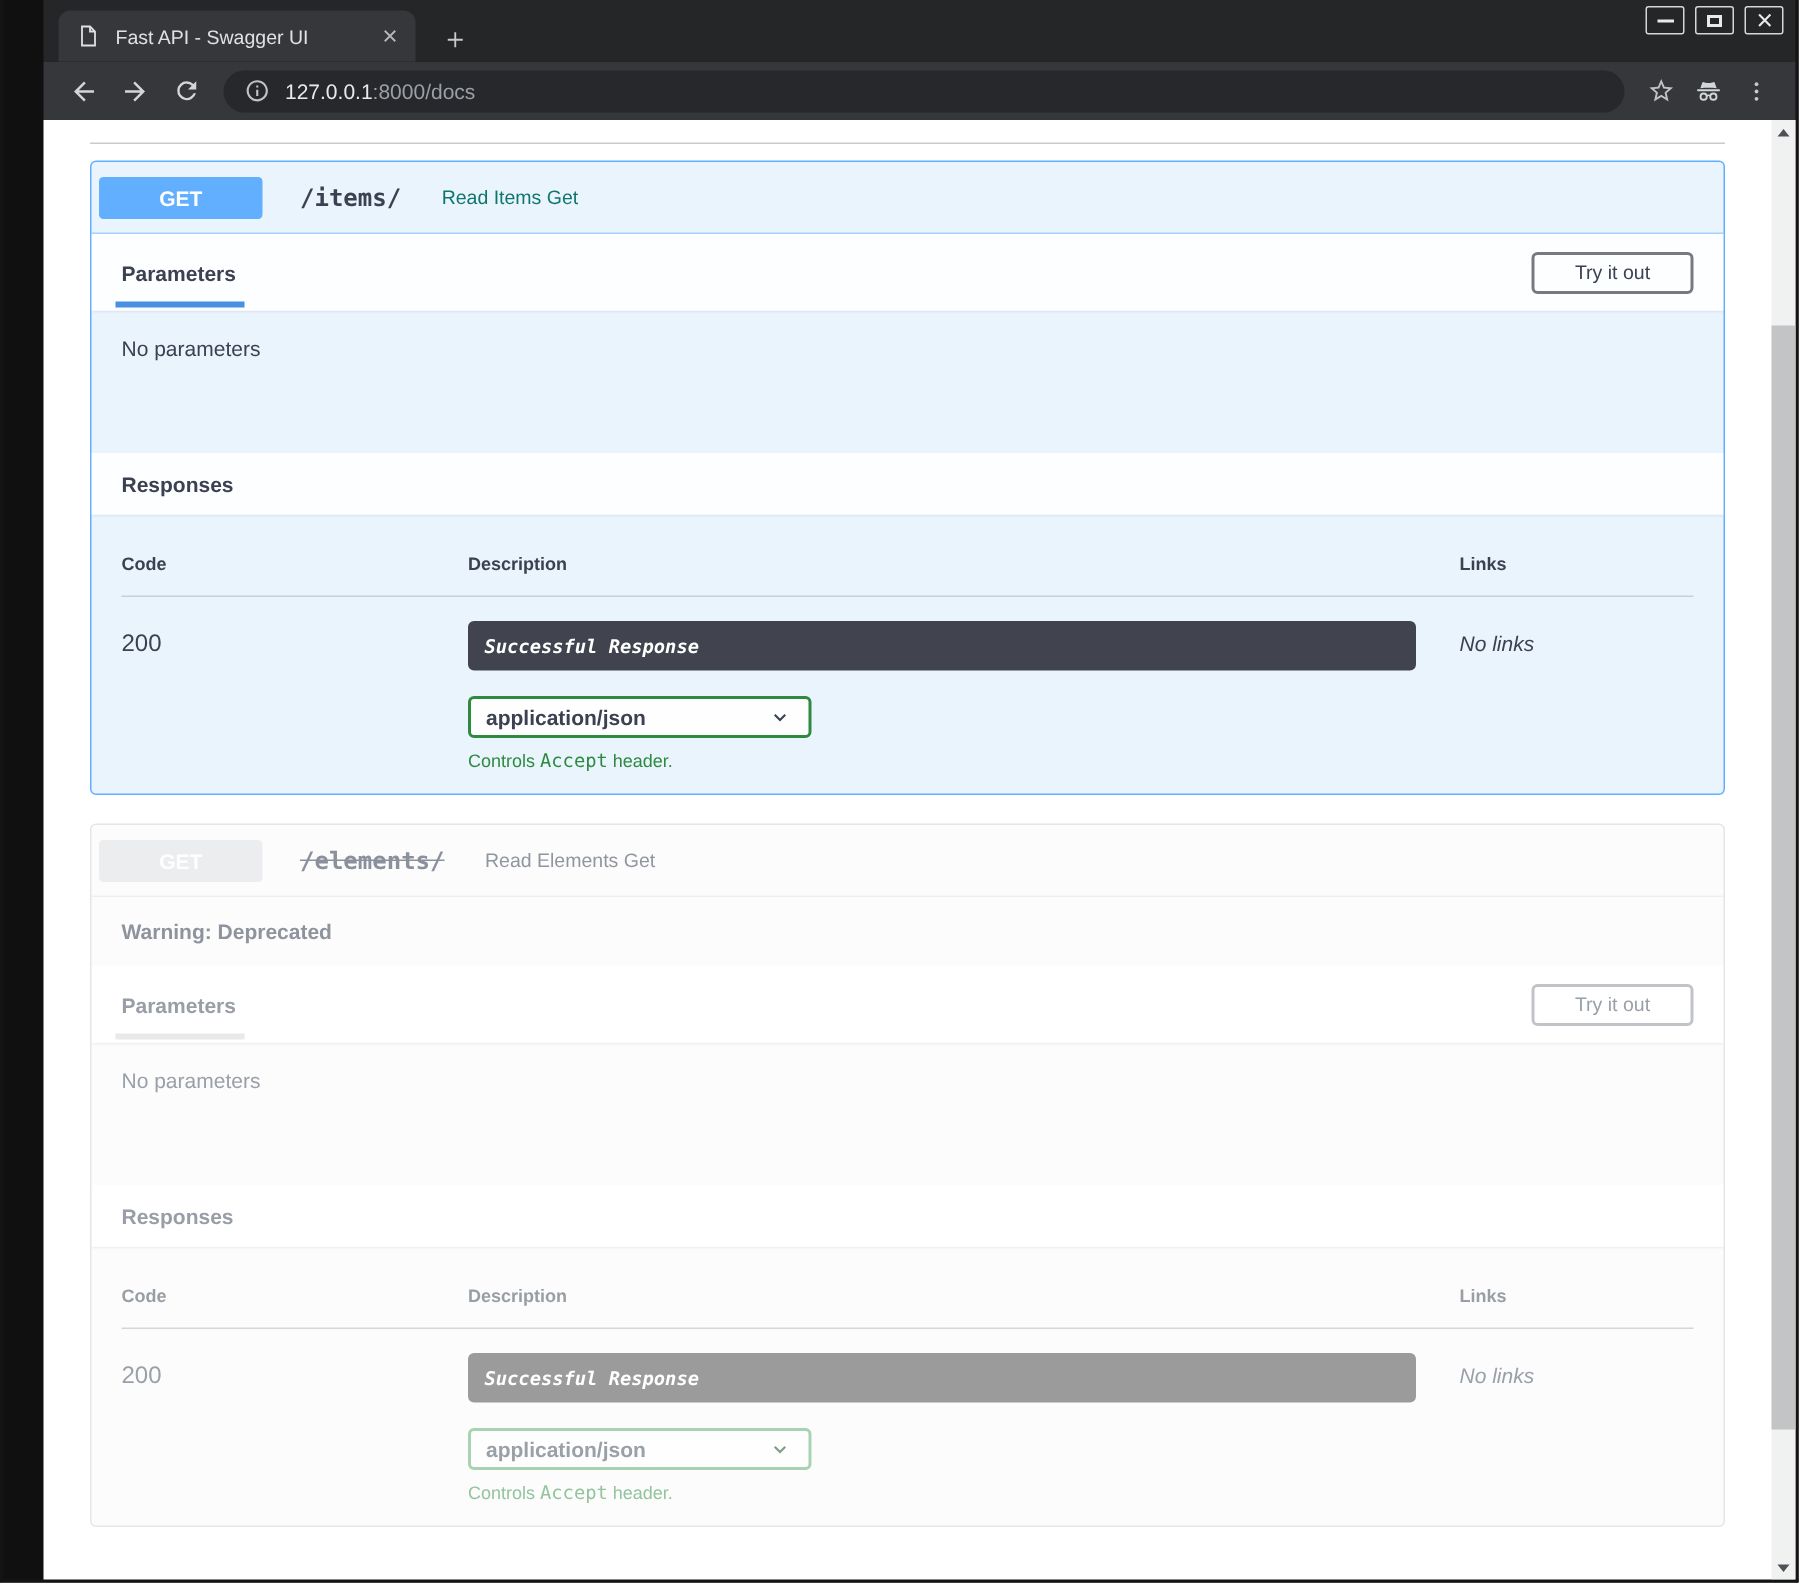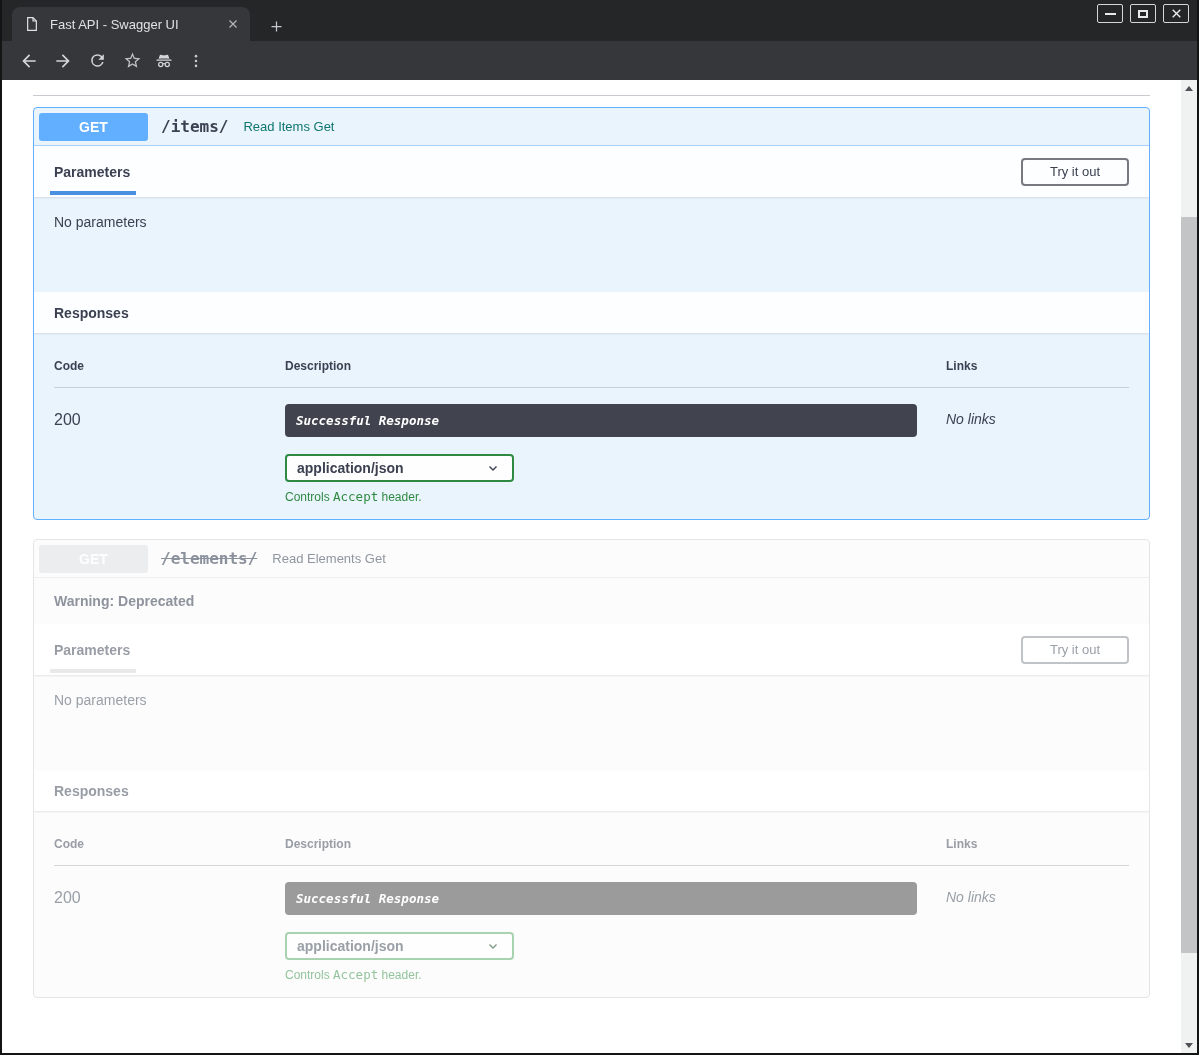--- a/index.html
+++ b/index.html
@@ -1,17 +1,17 @@
 <!DOCTYPE html>
 <html><head>
 <meta charset="utf-8">
 <style>
   * { margin:0; padding:0; box-sizing:border-box; }
   html,body { width:1199px; height:1055px; background:#101010; font-family:"Liberation Sans", sans-serif; }
-  .window { width:1199px; height:1055px; border-left:2px solid #141414; border-right:2px solid #141414; border-bottom:2px solid #141414; display:flex; flex-direction:column; }
+  .window { width:1199px; height:1055px; border-left:2px solid #141414; border-right:2px solid #141414; border-bottom:2px solid #141414; display:flex; flex-direction:column;padding-left:27px; }
 
   
   .titlebar { height:41px; background:#242628; position:relative; display:flex; align-items:flex-end; flex:none; }
   .tab { position:absolute; left:10px; top:7px; width:238px; height:34px; background:#35373a; border-radius:8px 8px 0 0; display:flex; align-items:center; padding:0 8px 0 12px; cursor:default; }
   .tab-favicon { width:16px; height:16px; flex:none; }
   .tab-title { color:#dfe1e5; font-size:13px; margin-left:10px; flex:1; white-space:nowrap; overflow:hidden; }
   .tab-close { width:18px; height:18px; display:flex; align-items:center; justify-content:center; border-radius:50%; flex:none; }
   .newtab { position:absolute; left:262px; top:14px; width:24px; height:24px; display:flex; align-items:center; justify-content:center; border-radius:50%; }
   .win-controls { position:absolute; right:8px; top:4px; display:flex; gap:7px; }
   .win-btn { width:26px; height:19px; border:1px solid #d6d6d6; border-radius:2px; display:flex; align-items:center; justify-content:center; background:transparent; }
@@ -37,21 +37,21 @@
 
   .page { padding:8px 47px 0 31px; }
   .tag-header { display:flex; align-items:center; justify-content:space-between; padding:2px 14px 0 8px; height:36px; cursor:pointer; }
   .tag-header h3 { font-size:24px; font-weight:700; color:#3b4151; }
   .page hr { border:none; border-top:1px solid rgba(59,65,81,.28); margin:7px 0 11px 0; }
 
   .opblock { border-radius:4px; margin-bottom:19px; overflow:hidden; }
   .op-get { background:#eaf4fd; border:1px solid #61affe; }
   .op-dep { background:#fcfcfc; border:1px solid #e5e5e5; }
 
-  .summary { height:38px; display:flex; align-items:center; padding:0 10px 0 5px; cursor:pointer; }
+  .summary { height:48px; display:flex; align-items:center; padding:0 10px 0 5px; cursor:pointer;gap:12px; }
   .op-get .summary { border-bottom:1px solid rgba(97,175,254,.5); }
   .op-dep .summary { border-bottom:1px solid #efefef; }
   .method-badge { width:109px; height:28px; border-radius:3px; display:flex; align-items:center; justify-content:center; font-size:14px; font-weight:700; flex:none; }
   .op-get .method-badge { background:#61affe; color:#ffffff; }
   .op-dep .method-badge { background:#ebedef; color:rgba(255,255,255,.95); }
   .op-path { margin-left:13px; font-family:"DejaVu Sans Mono", monospace; font-size:16px; font-weight:700; color:#3b4151; }
   .op-dep .op-path { color:#8b919c; text-decoration:line-through; }
   .op-desc { margin-left:15px; font-size:13px; color:#0f766e; }
   .op-dep .op-desc { color:#9096a0; }
 
@@ -140,20 +140,26 @@
     <div class="nav-btn">
       <svg viewBox="0 0 24 24" width="20" height="20" fill="#d3d6d9">
           <path d="M4 13h12.2l-5.6 5.6L12 20l8-8-8-8-1.4 1.4L16.2 11H4v2z"></path>
         </svg>
     </div>
     <div class="nav-btn">
       <svg viewBox="0 0 24 24" width="19" height="19" fill="#d3d6d9">
           <path d="M17.65 6.35A7.96 7.96 0 0 0 12 4a8 8 0 1 0 7.73 10h-2.08A6 6 0 1 1 12 6c1.66 0 3.14.69 4.22 1.78L13 11h7V4l-2.35 2.35z"></path>
         </svg>
     </div>
+    <div class="url-pill">
+      <svg viewBox="0 0 24 24" width="17" height="17" fill="#c0c3c6">
+          <path d="M11 7h2v2h-2zm0 4h2v6h-2zm1-9C6.48 2 2 6.48 2 12s4.48 10 10 10 10-4.48 10-10S17.52 2 12 2zm0 18c-4.41 0-8-3.59-8-8s3.59-8 8-8 8 3.59 8 8-3.59 8-8 8z"></path>
+        </svg>
+      <span class="url-text"><span class="url-host">127.0.0.1</span><span class="url-rest">:8000/docs</span></span>
+    </div>
     <div class="tb-icon">
       <svg viewBox="0 0 24 24" width="19" height="19" fill="#c0c3c6">
           <path d="M22 9.24l-7.19-.62L12 2 9.19 8.63 2 9.24l5.46 4.73L5.82 21 12 17.27 18.18 21l-1.63-7.03L22 9.24zM12 15.4l-3.76 2.27 1-4.28-3.32-2.88 4.38-.38L12 6.1l1.71 4.04 4.38.38-3.32 2.88 1 4.28L12 15.4z"></path>
         </svg>
     </div>
     <div class="tb-icon">
       <svg viewBox="0 0 24 24" width="20" height="20" fill="#d3d6d9">
         <path d="M17.06 5.16a1 1 0 0 0-1.18-.66l-2.5.6c-.9.22-1.86.22-2.76 0l-2.5-.6a1 1 0 0 0-1.18.66L5.5 9.3c2.04-.25 4.1-.37 6.5-.37s4.46.12 6.5.37l-1.44-4.14z"></path>
         <rect x="2.8" y="10.1" width="18.4" height="1.7" rx=".85"></rect>
         <circle cx="8.1" cy="16.1" r="2.5" fill="none" stroke="#d3d6d9" stroke-width="1.5"></circle>

